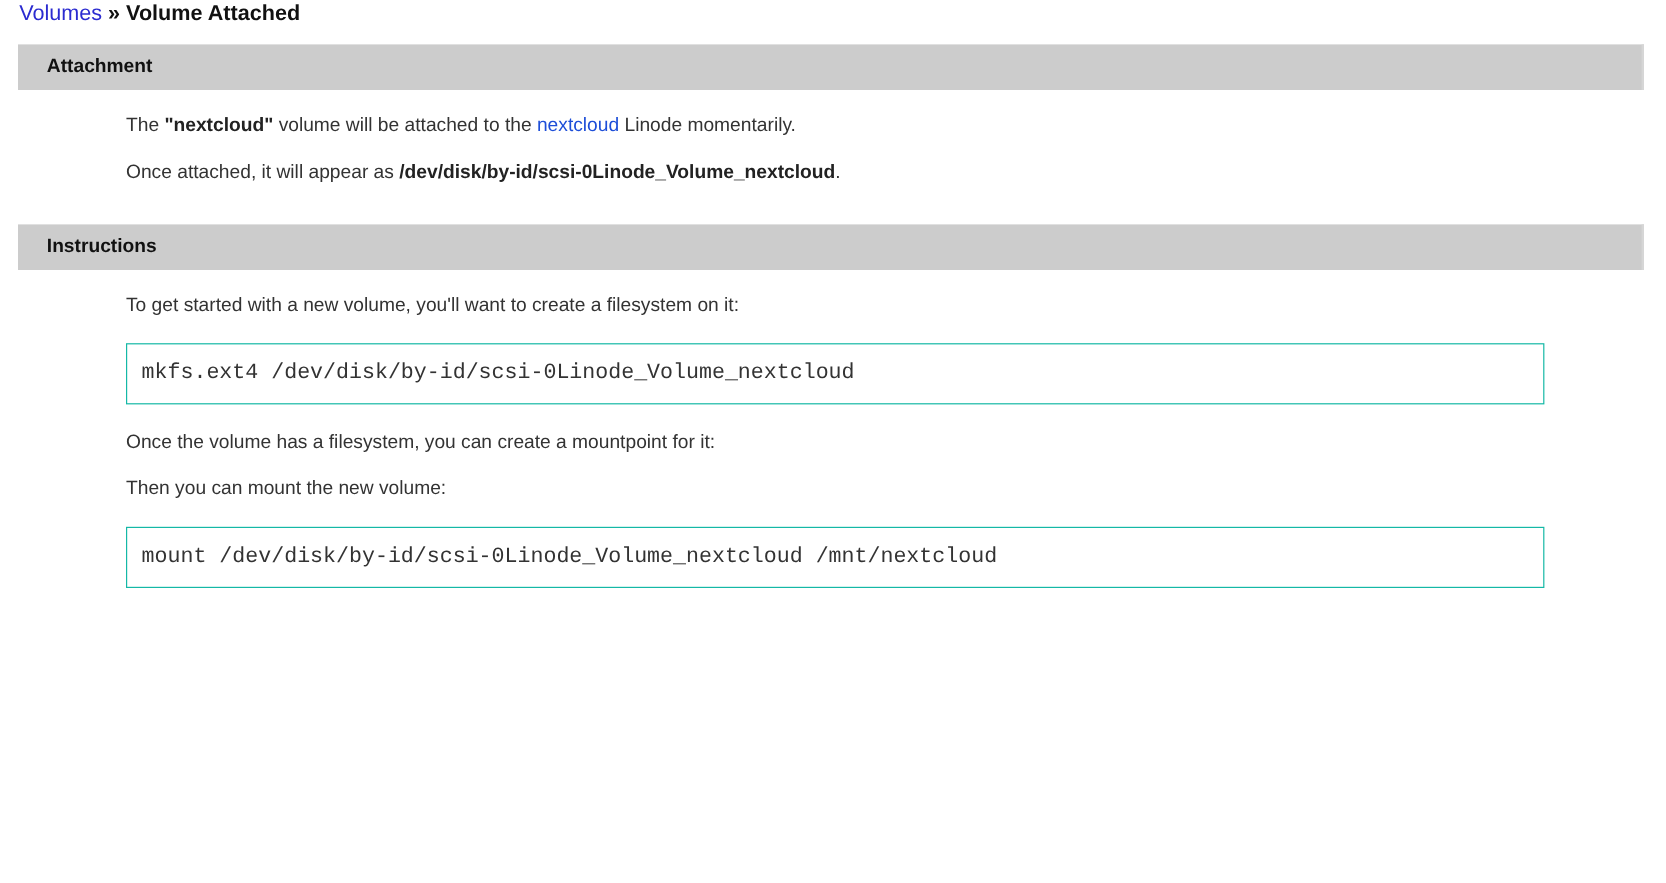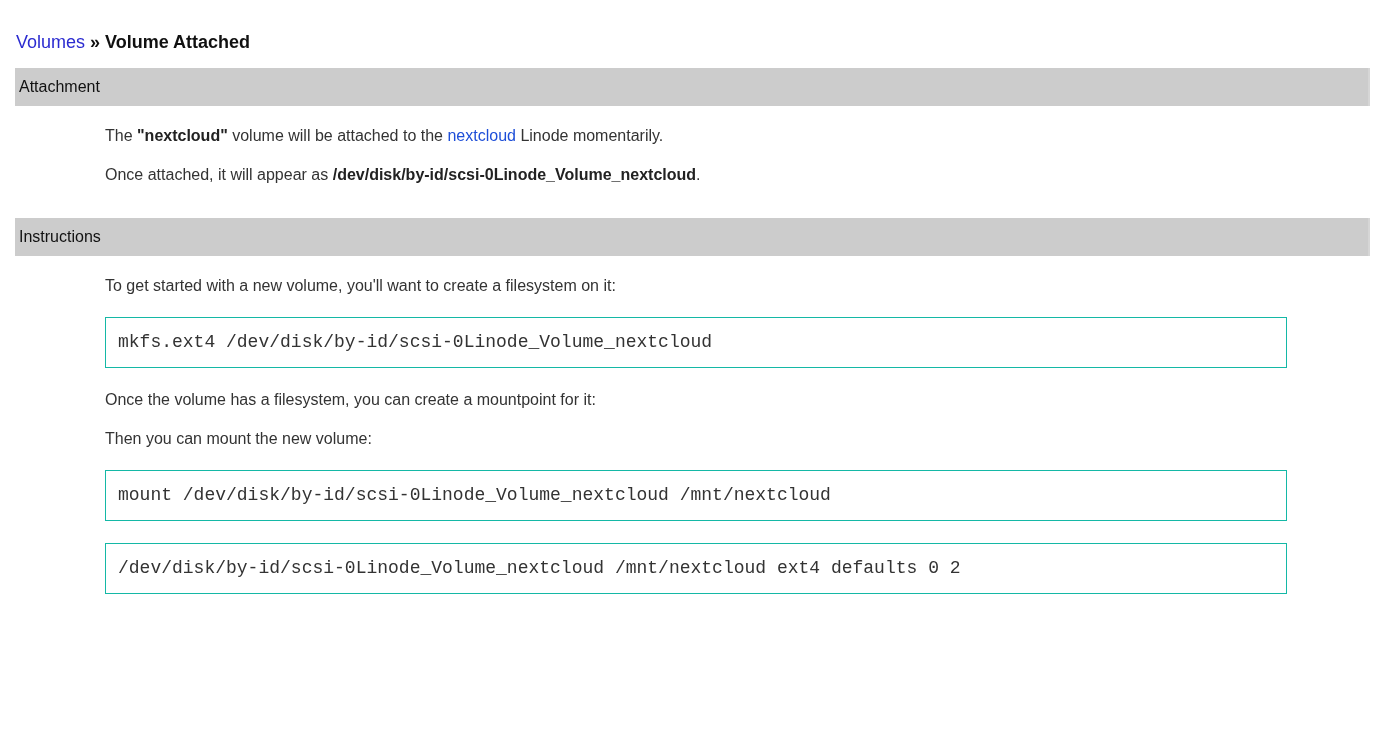--- a/index.html
+++ b/index.html
@@ -5,21 +5,21 @@
   * { box-sizing: border-box; }
   html, body {
     margin: 0;
     padding: 0;
     background: #ffffff;
     width: 1388px;
     font-family: "Liberation Sans", "DejaVu Sans", sans-serif;
     color: #333333;
   }
   .breadcrumb {
-    padding: 32px 0 15px 16px;
+    padding: 1px 0 15px 16px;
     font-size: 18px;
     color: #000000;
   }
   .breadcrumb a {
     color: #2b2bd0;
     text-decoration: none;
     font-weight: normal;
     cursor: pointer;
   }
   .breadcrumb .sep,
@@ -29,23 +29,23 @@
   }
   .section {
     margin-bottom: 34px;
   }
   .section-bar {
     margin: 0 18px 0 15px;
     height: 38px;
     line-height: 38px;
     background: #cccccc;
     border-right: 2px solid #d6d6d6;
-    padding-left: 4px;
+    padding-left: 24px;
     font-size: 16px;
-    font-weight: normal;
+    font-weight: bold;
     color: #111111;
   }
   .section-content {
     margin: 0 18px 0 15px;
     padding-left: 90px;
   }
   .section-content p {
     margin: 20px 0;
     font-size: 16px;
     line-height: 19px;
@@ -88,15 +88,14 @@
 </div>
 
 <div class="section">
   <div class="section-bar">Instructions</div>
   <div class="section-content">
     <p>To get started with a new volume, you'll want to create a filesystem on it:</p>
     <pre class="code-box">mkfs.ext4 /dev/disk/by-id/scsi-0Linode_Volume_nextcloud</pre>
     <p>Once the volume has a filesystem, you can create a mountpoint for it:</p>
     <p>Then you can mount the new volume:</p>
     <pre class="code-box">mount /dev/disk/by-id/scsi-0Linode_Volume_nextcloud /mnt/nextcloud</pre>
-    <pre class="code-box">/dev/disk/by-id/scsi-0Linode_Volume_nextcloud /mnt/nextcloud ext4 defaults 0 2</pre>
   </div>
 </div>
 
 </body></html>

